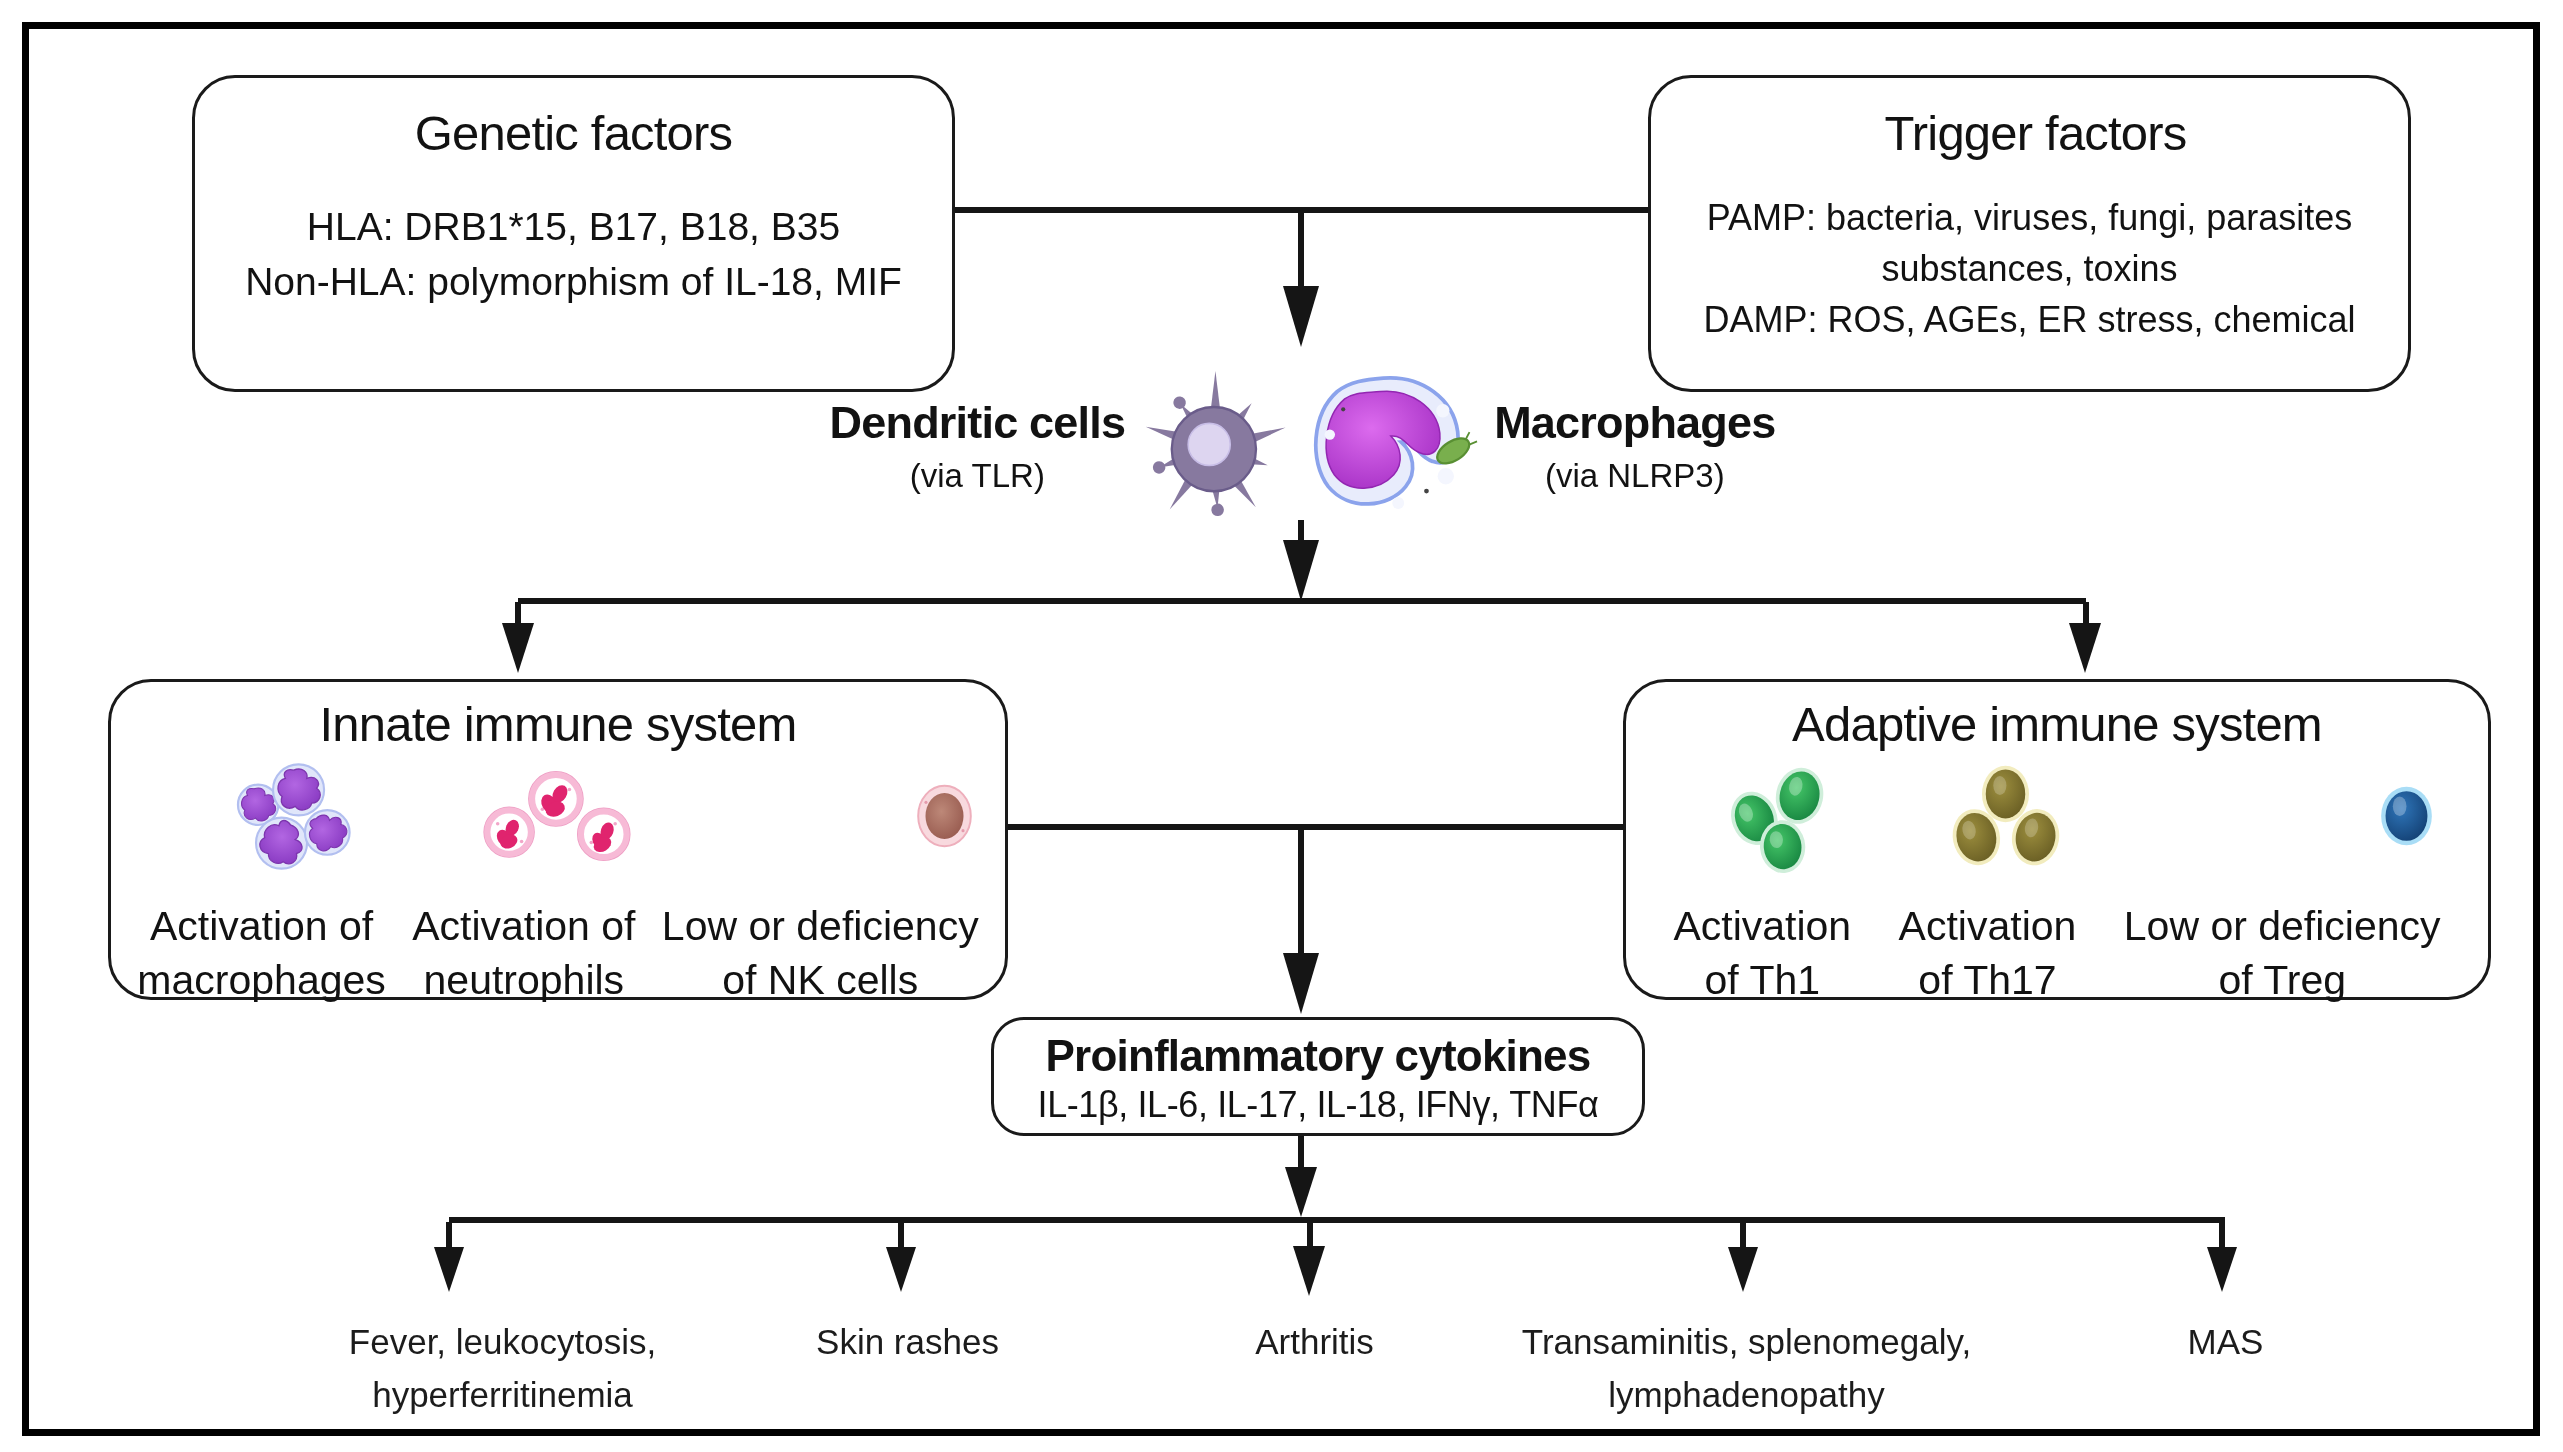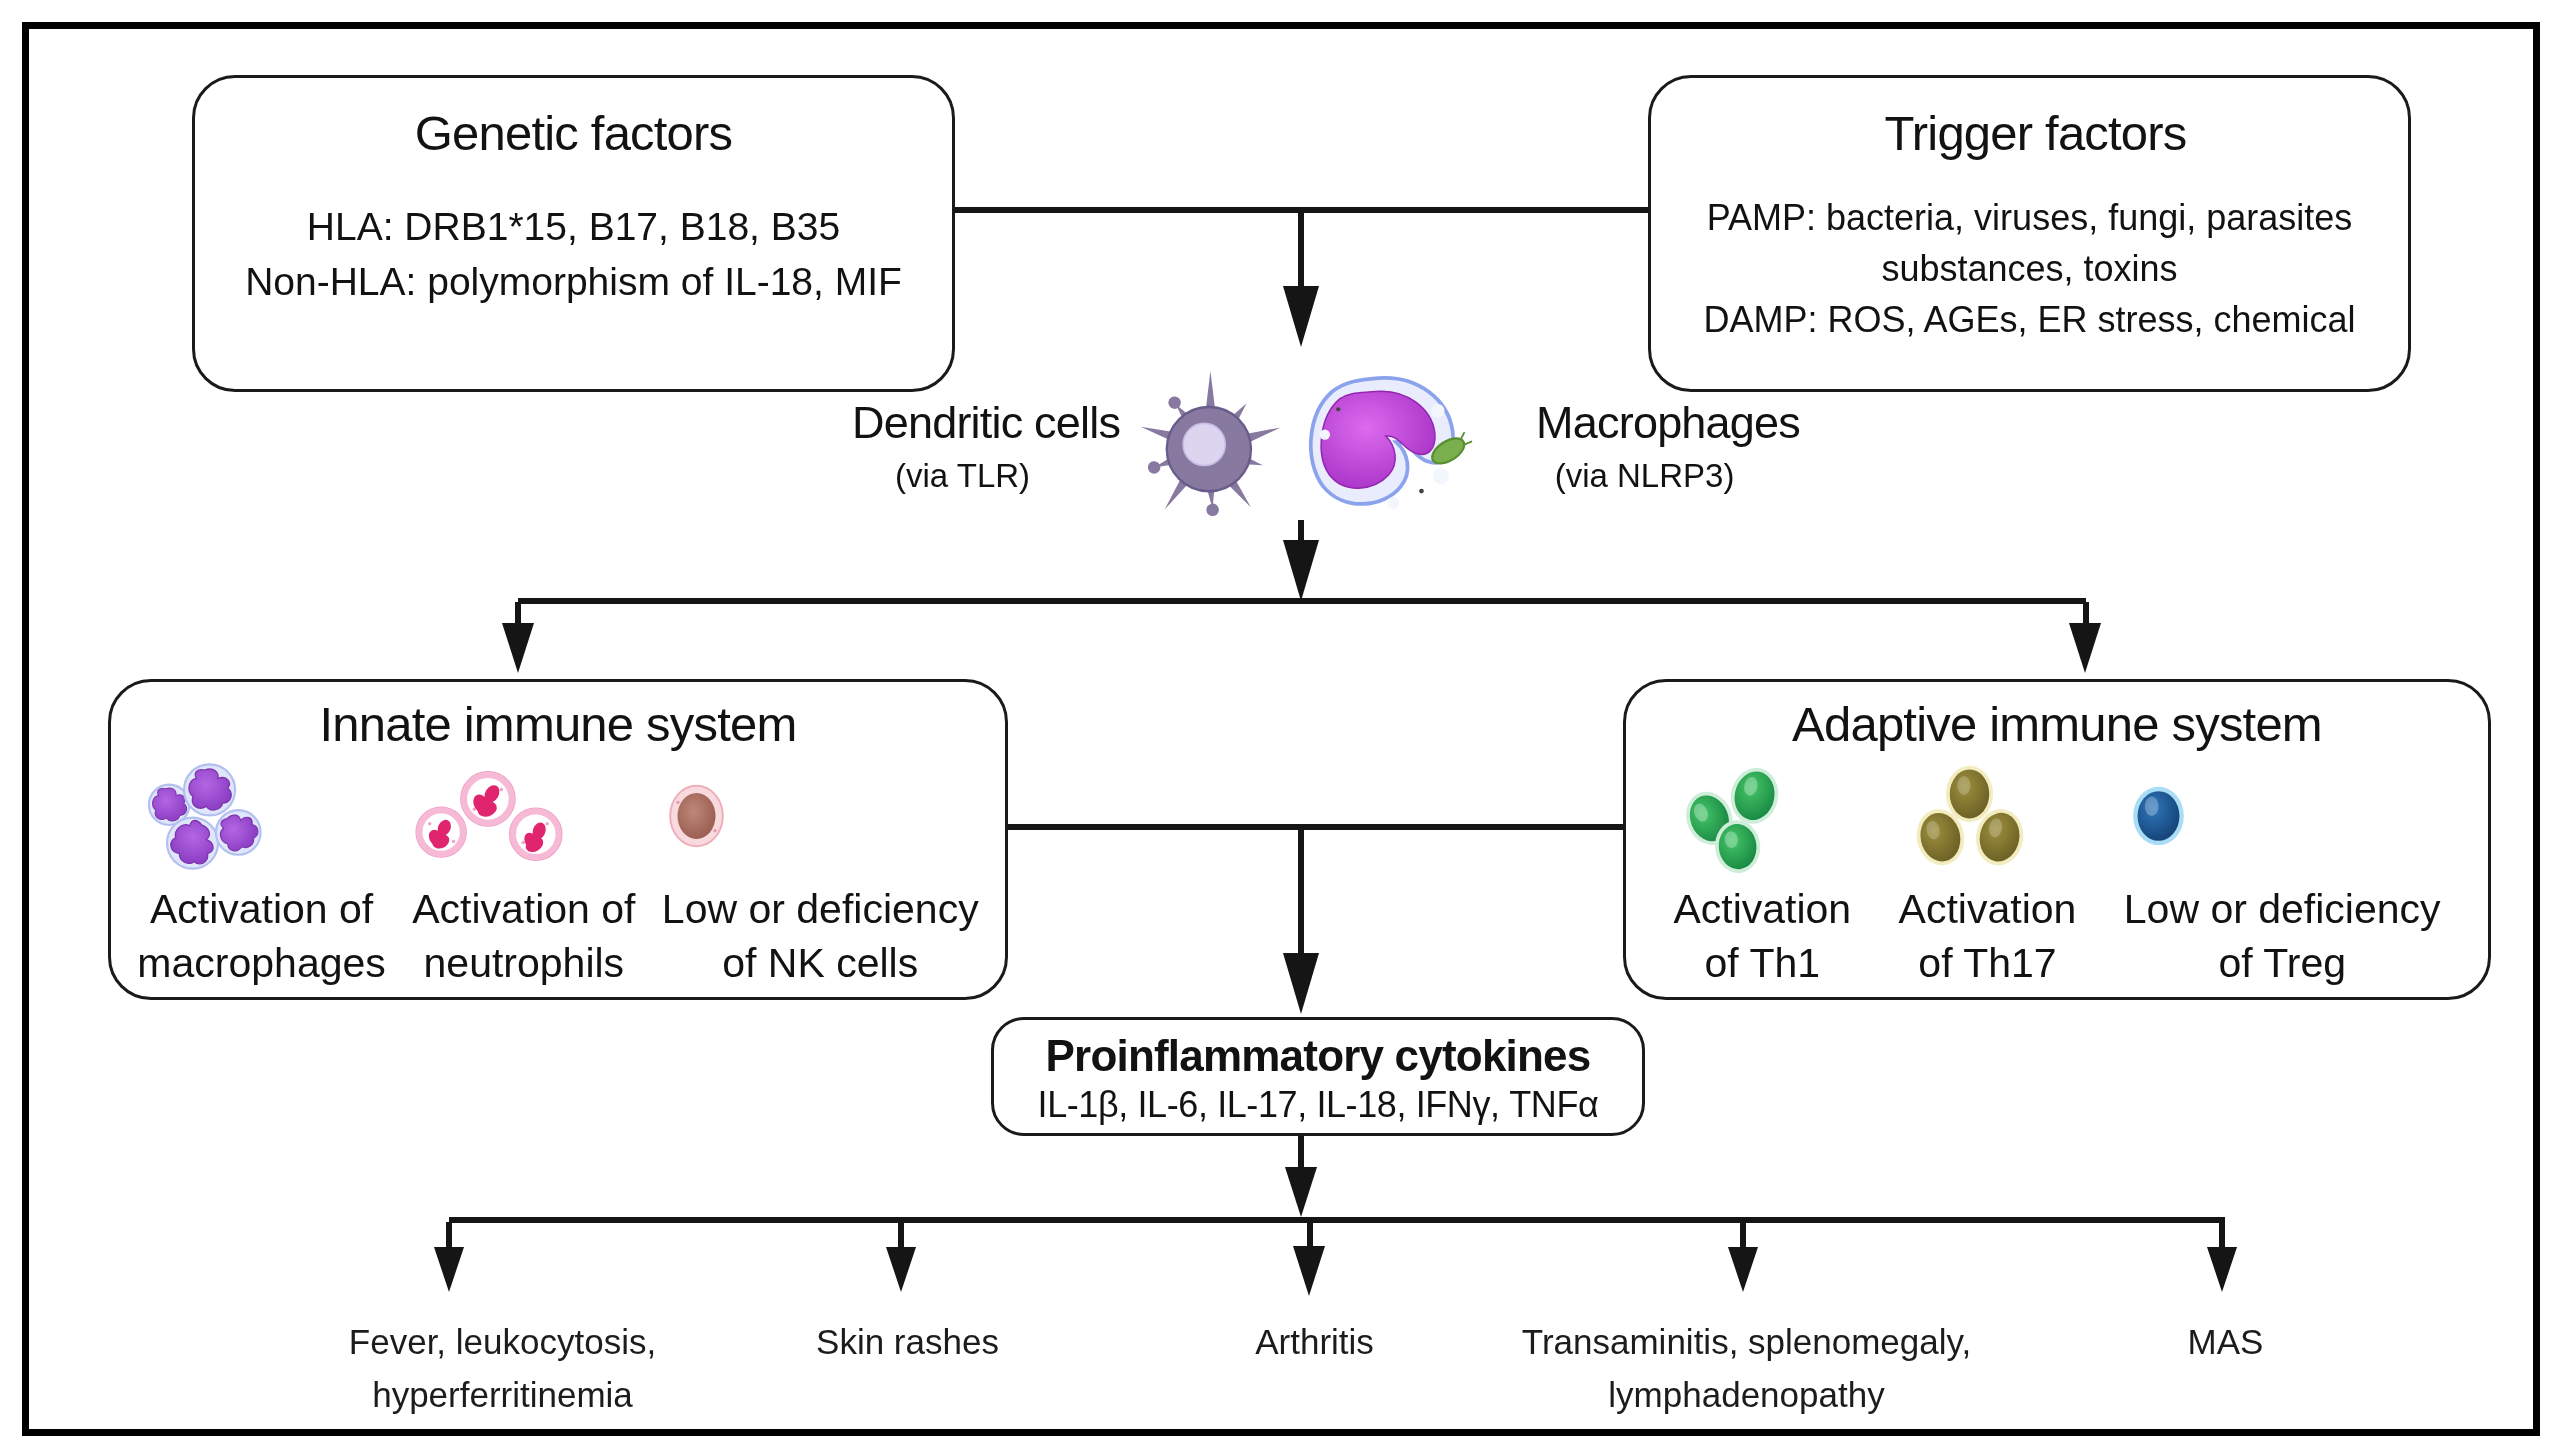--- a/index.html
+++ b/index.html
@@ -13,24 +13,24 @@
   .body-lines{font-weight:400;}
   .hline{position:absolute;height:6.3px;background:#151515;}
   .vline{position:absolute;width:6.3px;background:#151515;}
   .ah{position:absolute;width:0;height:0;border-style:solid;border-color:#151515 transparent transparent transparent;}
   .ah-big{border-width:61px 18px 0 18px;}
   .ah-mid{border-width:50px 16.4px 0 16.4px;}
   .ah-small{border-width:45px 15px 0 15px;}
   .apc-row{position:absolute;left:743px;top:354px;width:1119px;height:184px;
            display:flex;align-items:center;justify-content:center;gap:14px;}
   .apc-label{text-align:center;}
-  .apc-label .main{font-size:45px;font-weight:400;letter-spacing:-0.8px;margin-left:47px;}
+  .apc-label .main{font-size:45px;font-weight:700;letter-spacing:-0.8px;}
   .apc-label .sub{font-size:33px;margin-top:7.8px;}
   .box-content{display:flex;justify-content:space-evenly;align-items:flex-start;margin-top:1.6px;}
-  .cell-col{display:flex;flex-direction:column;align-items:flex-start;}
+  .cell-col{display:flex;flex-direction:column;align-items:flex-end;gap:17px;}
   .icon-wrap{height:125px;display:flex;align-items:center;justify-content:center;}
   .cell-label{font-size:41px;line-height:1.3;margin-top:4.7px;}
   .cyto-title{font-size:44px;font-weight:700;letter-spacing:-0.8px;margin-top:11px;}
   .cyto-list{font-size:36px;letter-spacing:-0.4px;margin-top:3.1px;}
   .outcome{position:absolute;text-align:center;font-size:35px;line-height:1.5;color:#1c1c1c;}
 </style>
 </head>
 <body>
 
 <div class="stage">

